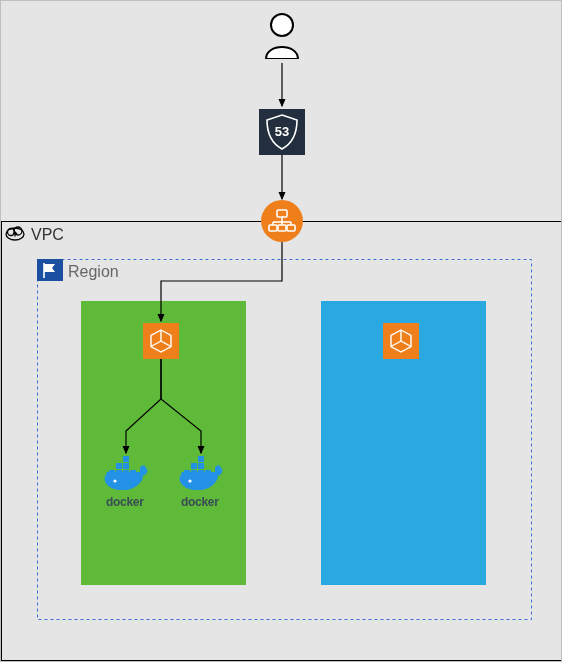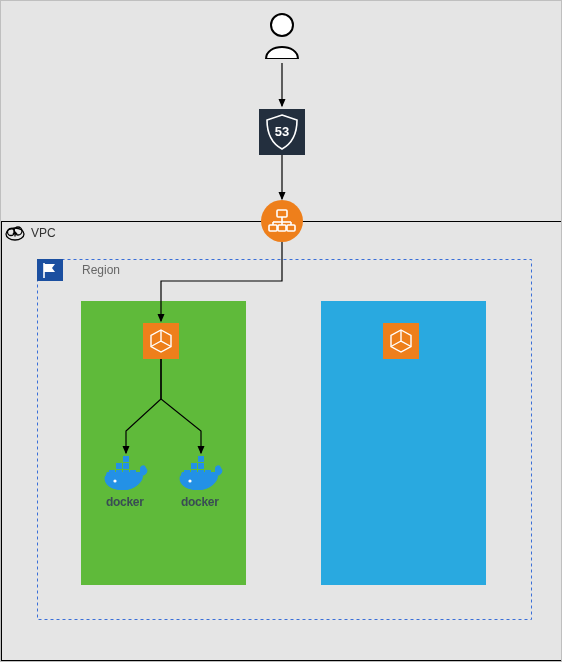--- a/index.html
+++ b/index.html
@@ -8,21 +8,21 @@
     background:#e5e5e5;
     font-family:Arial,Helvetica,sans-serif;
     font-size:11px;
     color:#000;
     position:relative;
     overflow:hidden;
     border:1px solid #bfbfbf;
     box-sizing:border-box;
   }
   svg{display:block}
-  .node-label{position:absolute;font-size:12px;color:#333}
+  .node-label{position:absolute;font-size:16px;color:#333}
 </style>
 </head>
 <body>
 
 <svg id="stage" width="562" height="662">
   <defs>
     <marker id="arrow" markerWidth="8" markerHeight="8" refX="6" refY="3" orient="auto">
       <path d="M0,0 L7,3 L0,6 z" fill="#000"></path>
     </marker>
   </defs>
@@ -128,15 +128,15 @@
       <rect x="22" y="7" width="6" height="6"></rect>
       <rect x="22" y="0" width="6" height="6"></rect>
       <path d="M4 20 L40 20 C46 20 48 14 45 12 C44 8 40 9 39 12 L39 16 L6 16 C2 24 6 34 22 34 C34 34 40 26 40 20" fill="#2391e6"></path>
       <path d="M4 20 C2 26 7 34 22 34 C34 34 42 26 42 20 L4 20 z" fill="#2391e6"></path>
     </g>
     <circle cx="14" cy="25" r="1.6" fill="#fff"></circle>
   </g>
 </svg>
 
 <div class="node-label" style="left:30px;top:225px">VPC</div>
-<div class="node-label" style="left:81px;top:262px;color:#666">Region</div>
+<div class="node-label" style="left:67px;top:262px;color:#666">Region</div>
 <div class="node-label" style="left:105px;top:494px;color:#394d54;font-weight:bold;font-size:12px;letter-spacing:-0.3px">docker</div>
 <div class="node-label" style="left:180px;top:494px;color:#394d54;font-weight:bold;font-size:12px;letter-spacing:-0.3px">docker</div>
 
 </body></html>

